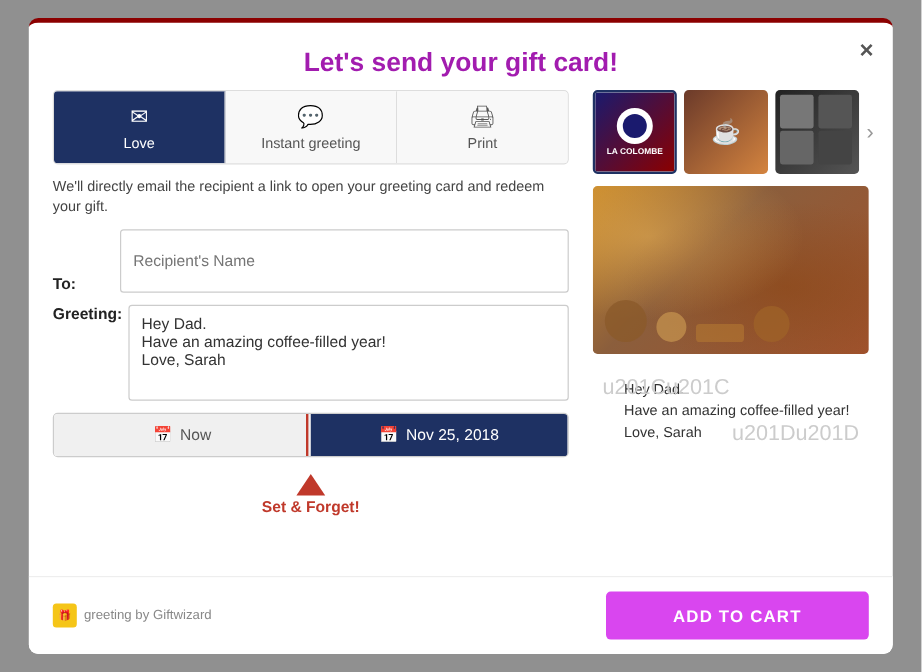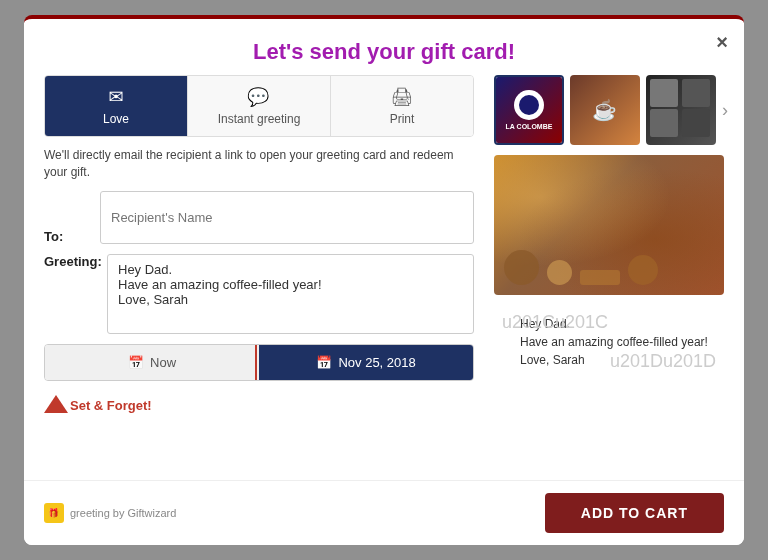--- a/index.html
+++ b/index.html
@@ -155,22 +155,22 @@
       color: #555;
     }
     .schedule-btn.active {
       background: #1e3163;
       color: #fff;
       outline: 2px solid #c0392b;
       outline-offset: 2px;
     }
     .set-forget {
       display: flex;
-      flex-direction: row;
-      align-items: flex-end;
+      flex-direction: column;
+      align-items: center;
       gap: 2px;
       margin-top: 4px;
     }
     .arrow-up {
       width: 0;
       height: 0;
       border-left: 12px solid transparent;
       border-right: 12px solid transparent;
       border-bottom: 18px solid #c0392b;
     }
@@ -303,24 +303,24 @@
       background: #f5c518;
       border-radius: 3px;
       display: flex;
       align-items: center;
       justify-content: center;
       font-size: 9px;
       font-weight: bold;
       color: #333;
     }
     .add-to-cart-btn {
-      background: #7f1d1d;
+      background: #d946ef;
       color: #fff;
       border: none;
-      padding: 12px 36px;
+      padding: 12px 56px;
       font-size: 14px;
       font-weight: bold;
       letter-spacing: 1px;
       border-radius: 4px;
       cursor: pointer;
     }
   </style>
 </head>
 <body>
 

